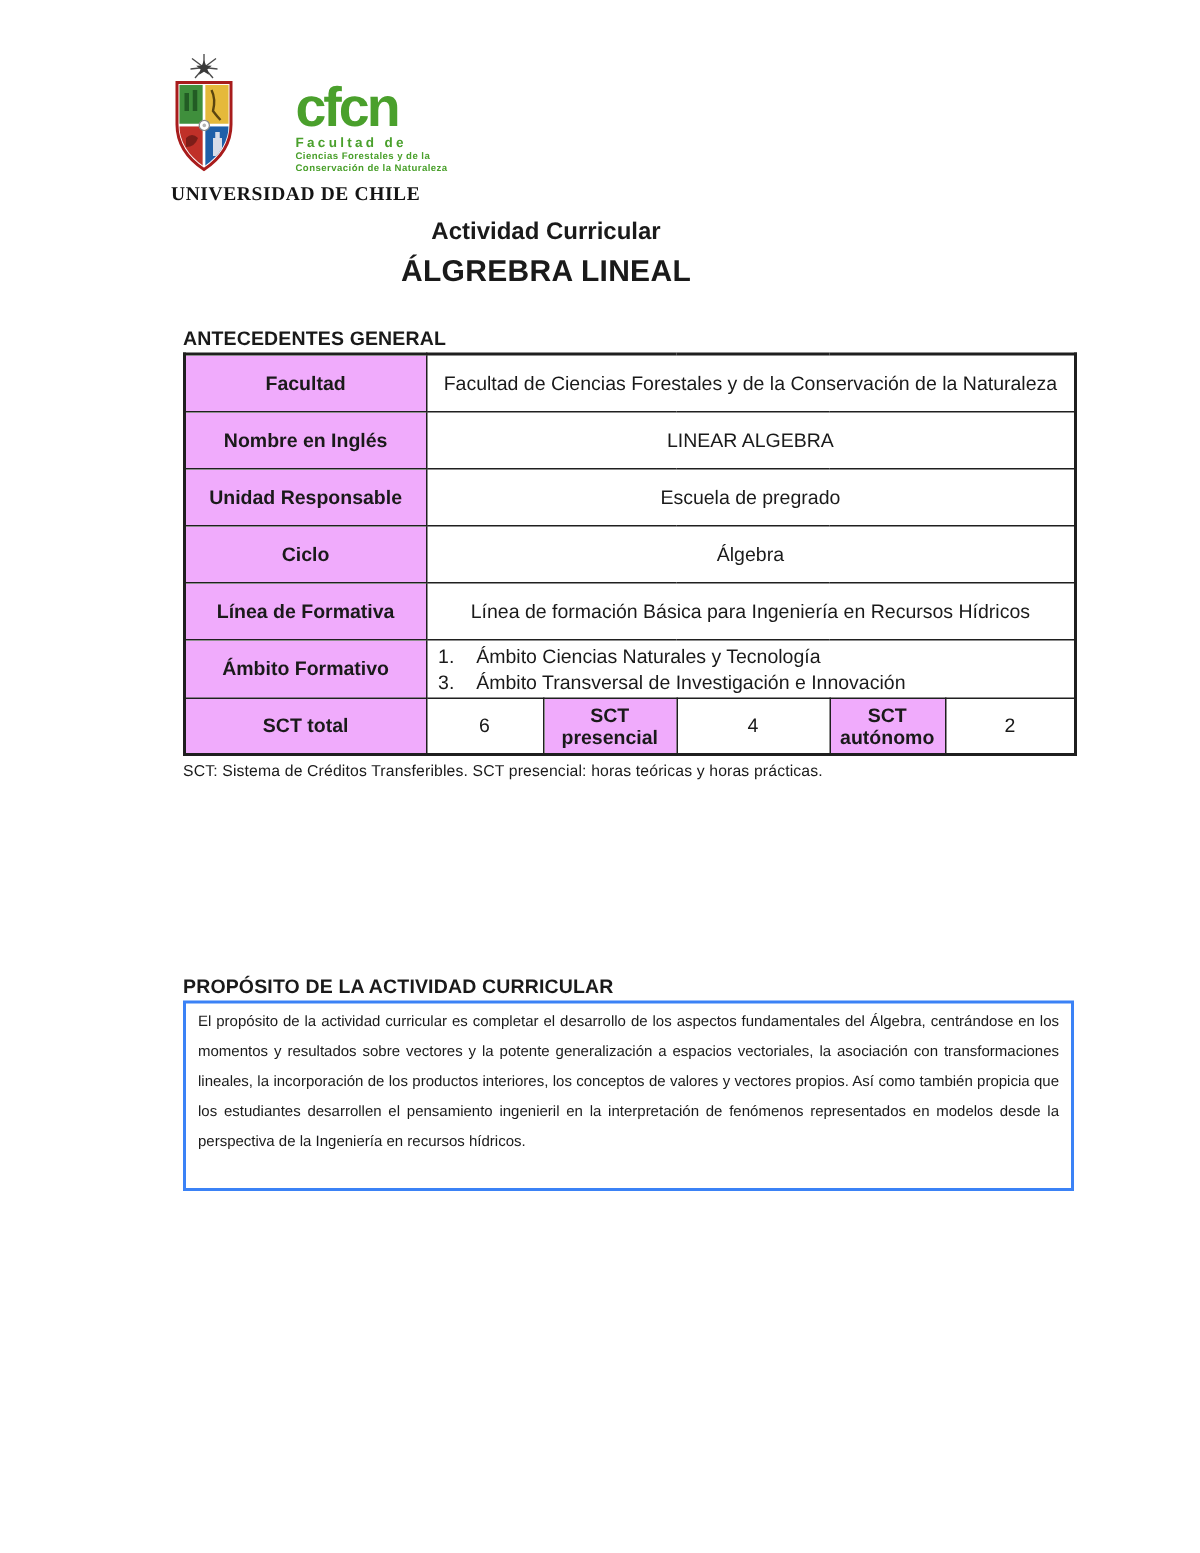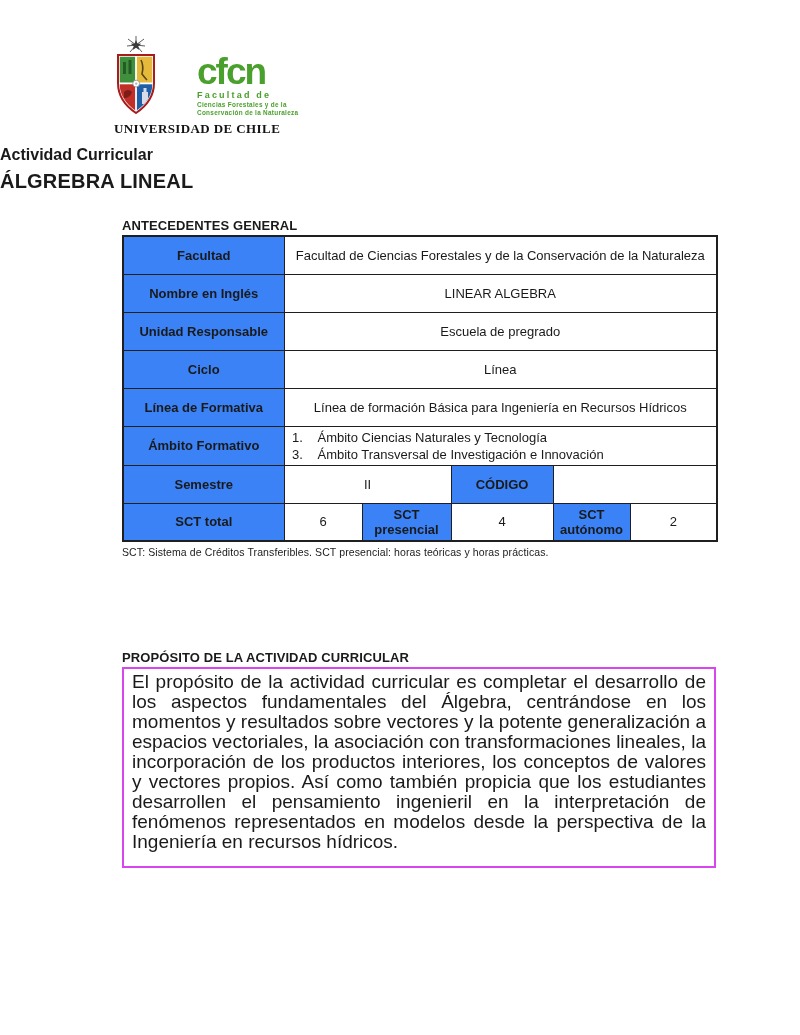--- a/index.html
+++ b/index.html
@@ -12,40 +12,40 @@
   .logo{position:absolute;left:114px;top:36px;width:150px;}
   .logo-top{display:flex;align-items:flex-end;gap:4px;}
   .crest{flex:0 0 auto;}
   .logo-texts{display:flex;flex-direction:column;padding-bottom:2px;margin-left:35px;}
   .cfcn{font-size:37px;font-weight:bold;letter-spacing:-2px;line-height:0.85;color:#4aa02c;position:relative;}
   .fac1{color:#4aa02c;font-weight:bold;font-size:9px;letter-spacing:2.2px;margin-top:3px;white-space:nowrap;}
   .fac2,.fac3{color:#4aa02c;font-weight:bold;font-size:6.4px;letter-spacing:0.3px;margin-top:1px;white-space:nowrap;}
   .univ{font-family:"Liberation Serif","DejaVu Serif",serif;font-size:13px;letter-spacing:0.4px;
         color:#141414;margin-top:3px;white-space:nowrap;font-weight:600;}
   
-  .titles{position:absolute;left:0;top:146px;width:728px;text-align:left;}
+  .titles{position:absolute;left:0;top:146px;width:728px;text-align:center;}
   .subtitle{font-size:16px;font-weight:bold;}
   .maintitle{font-size:20px;font-weight:bold;margin-top:6px;letter-spacing:0.2px;}
   
   .sec-ant{position:absolute;left:122px;top:218px;width:694px;}
   .sec-heading{font-size:13px;font-weight:bold;margin:0 0 2px 0;letter-spacing:0.1px;}
   table.ant{border-collapse:collapse;table-layout:fixed;width:594px;border:2.5px solid #1f1f1f;}
   table.ant td{border:1.5px solid #1f1f1f;font-size:13px;text-align:center;vertical-align:middle;
                padding:2px 6px;overflow:hidden;}
   table.ant tr{height:38px;}
-  .lbl{background:#3b82f6;font-weight:bold;}
+  .lbl{background:#f0abfc;font-weight:bold;}
   .ambito-cell{text-align:left;padding-left:20px;}
   .ambito-line{display:flex;gap:13px;line-height:17px;}
   .ambito-num{flex:0 0 14px;}
   .sct-hdr{line-height:15px;padding:2px 2px;}
   .footnote{font-size:10.5px;margin-top:4px;letter-spacing:0.1px;}
   
   .sec-prop{position:absolute;left:122px;top:650px;width:596px;}
-  .prop-box{border:2px solid #d946ef;width:594px;box-sizing:border-box;min-height:127px;
-            padding:3px 8px 14px 8px;text-align:justify;font-size:19px;line-height:20px;}
+  .prop-box{border:2px solid #3b82f6;width:594px;box-sizing:border-box;min-height:127px;
+            padding:3px 8px 14px 8px;text-align:justify;font-size:10px;line-height:20px;}
 </style>
 </head>
 <body>
 
 <div class="logo">
   <div class="logo-top">
     <svg class="crest" width="44" height="82" viewBox="0 0 44 82" aria-hidden="true">
 
       <g stroke="#4a4a4a" stroke-width="0.9">
         <line x1="22" y1="9" x2="22" y2="0"></line>
@@ -113,44 +113,38 @@
     <tr>
       <td class="lbl">Nombre en Inglés</td>
       <td colspan="5">LINEAR ALGEBRA</td>
     </tr>
     <tr>
       <td class="lbl">Unidad Responsable</td>
       <td colspan="5">Escuela de pregrado</td>
     </tr>
     <tr>
       <td class="lbl">Ciclo</td>
-      <td colspan="5">Línea</td>
+      <td colspan="5">Álgebra</td>
     </tr>
     <tr>
       <td class="lbl">Línea de Formativa</td>
       <td colspan="5">Línea de formación Básica para Ingeniería en Recursos Hídricos</td>
     </tr>
     <tr>
       <td class="lbl">Ámbito Formativo</td>
       <td colspan="5" class="ambito-cell">
         <div class="ambito-line">
           <span class="ambito-num">1.</span>
           <span>Ámbito Ciencias Naturales y Tecnología</span>
         </div>
         <div class="ambito-line">
           <span class="ambito-num">3.</span>
           <span>Ámbito Transversal de Investigación e Innovación</span>
         </div>
       </td>
-    </tr>
-    <tr>
-      <td class="lbl">Semestre</td>
-      <td colspan="2">II</td>
-      <td class="lbl">CÓDIGO</td>
-      <td colspan="2"></td>
     </tr>
     <tr>
       <td class="lbl">SCT total</td>
       <td>6</td>
       <td class="lbl sct-hdr">SCT presencial</td>
       <td>4</td>
       <td class="lbl sct-hdr">SCT autónomo</td>
       <td>2</td>
     </tr>
   </tbody>

